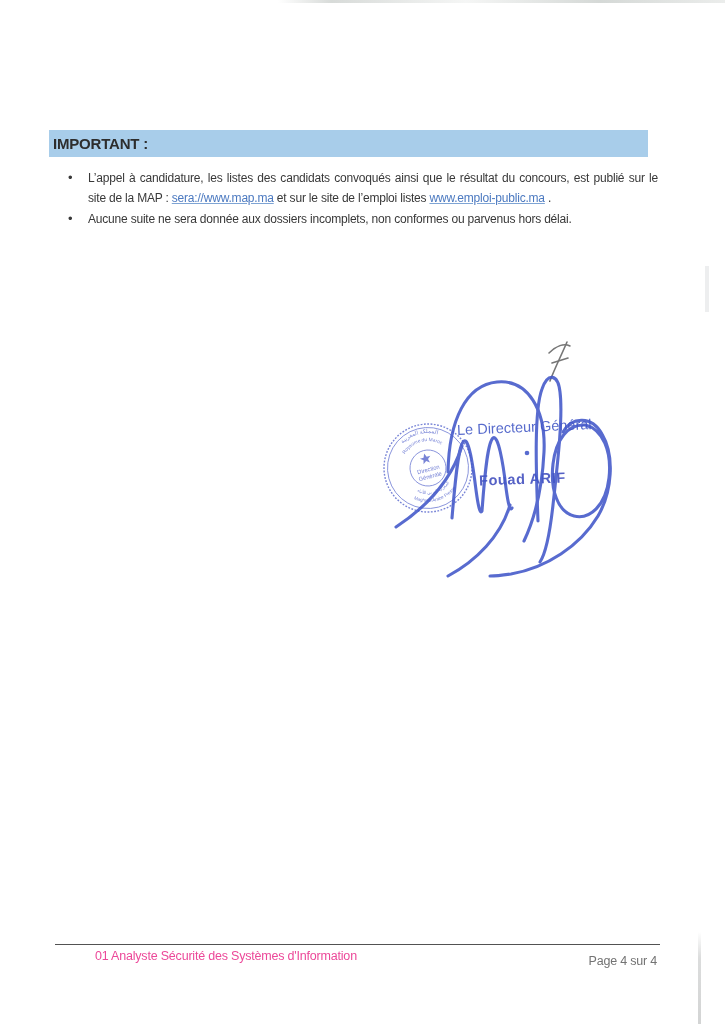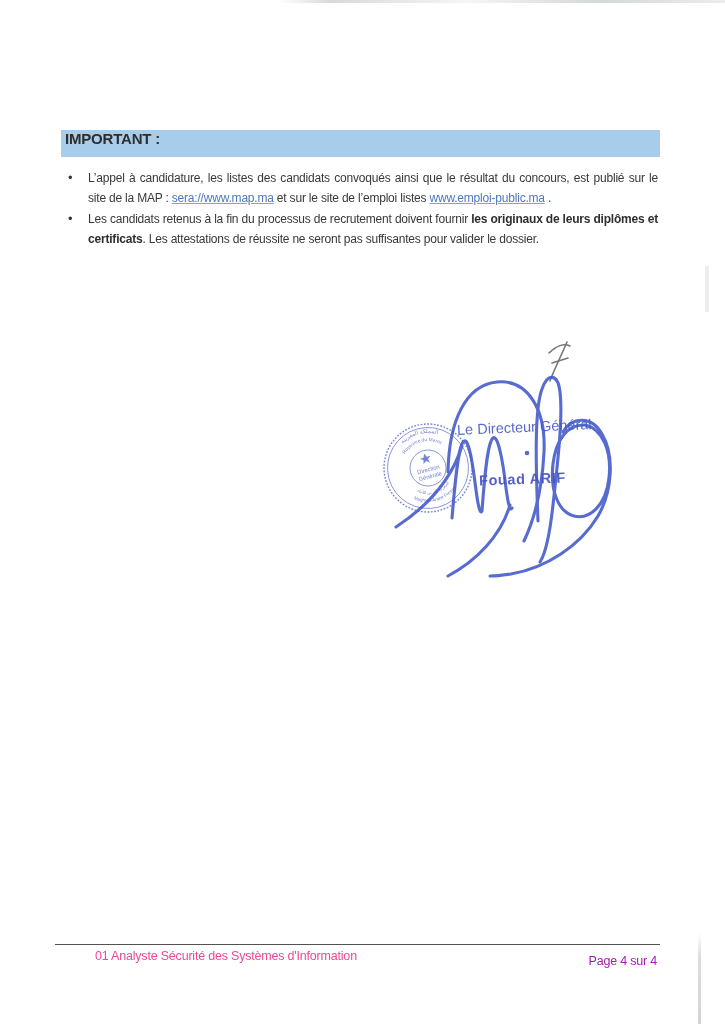--- a/index.html
+++ b/index.html
@@ -17,23 +17,23 @@
   .scan-right-mid{
     position:absolute;left:705px;top:266px;width:4px;height:46px;
     background:rgba(219,222,224,.5);
   }
   .scan-right-bottom{
     position:absolute;left:698px;top:932px;width:3px;height:92px;
     background:linear-gradient(180deg, rgba(200,200,200,0), rgba(190,192,192,.55) 28%, rgba(182,184,184,.6) 100%);
   }
   
   .banner{
-    position:absolute;left:61px;top:130px;width:599px;height:27px;
+    position:absolute;left:49px;top:130px;width:599px;height:27px;
     background:#a8cdea;
-    display:flex;align-items:flex-start;
+    display:flex;align-items:center;
   }
   .banner-label{
     font-size:15px;font-weight:bold;color:#2d2d2d;
     padding-left:4px;letter-spacing:-0.2px;
   }
   
   .bullets{
     position:absolute;left:64px;top:168px;width:594px;
     font-size:12px;line-height:20px;letter-spacing:-0.2px;color:#383838;
   }
@@ -69,40 +69,40 @@
   .footer-rule{
     position:absolute;left:55px;top:944px;width:605px;height:0;
     border-top:1.5px solid #525252;
   }
   .footer-left{
     position:absolute;left:95px;top:949px;
     font-size:12.5px;color:#ec4899;letter-spacing:-0.2px;
   }
   .footer-right{
     position:absolute;right:68px;top:954px;
-    font-size:12.5px;color:#a21caf;letter-spacing:-0.2px;
+    font-size:12.5px;color:#737373;letter-spacing:-0.2px;
   }
 </style>
 </head>
 <body>
 
 <div class="scan-top"></div>
 <div class="scan-right-mid"></div>
 <div class="scan-right-bottom"></div>
 
 <div class="banner">
   <span class="banner-label">IMPORTANT :</span>
 </div>
 
 <div class="bullets">
   <div class="bullet-item just">
     <span>L’appel à candidature, les listes des candidats convoqués ainsi que le résultat du concours, est publié sur le site de la MAP : </span><span class="doc-link">sera://www.map.ma</span><span> et sur le site de l’emploi listes </span><span class="doc-link">www.emploi-public.ma</span><span> .</span>
   </div>
-  <div class="bullet-item just">
-    <span>Les candidats retenus à la fin du processus de recrutement doivent fournir </span><span class="bold-seg">les originaux de leurs diplômes et certificats</span><span>. Les attestations de réussite ne seront pas suffisantes pour valider le dossier.</span>
+  <div class="bullet-item">
+    <span>Aucune suite ne sera donnée aux dossiers incomplets, non conformes ou parvenus hors délai.</span>
   </div>
 </div>
 
 <div class="sig-title">Le Directeur Général</div>
 <div class="sig-name">Fouad ARIF</div>
 
 <svg class="stamp-svg" viewBox="-47 -47 94 94">
   <g transform="rotate(-15)" stroke="#5b6ace" fill="none" stroke-width="0.9">
     <circle r="44" stroke-dasharray="1.8 1.5" stroke-width="1.4"></circle>
     <circle r="40.5" stroke-width="0.8"></circle>

